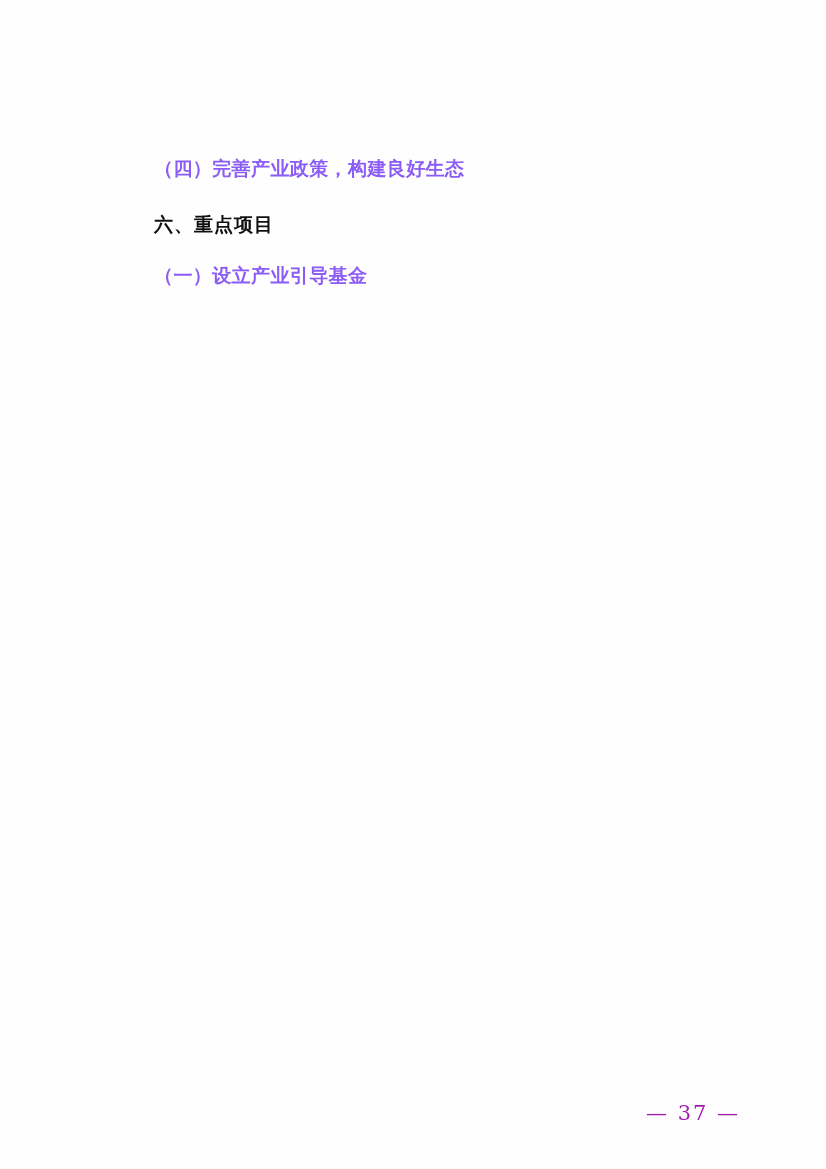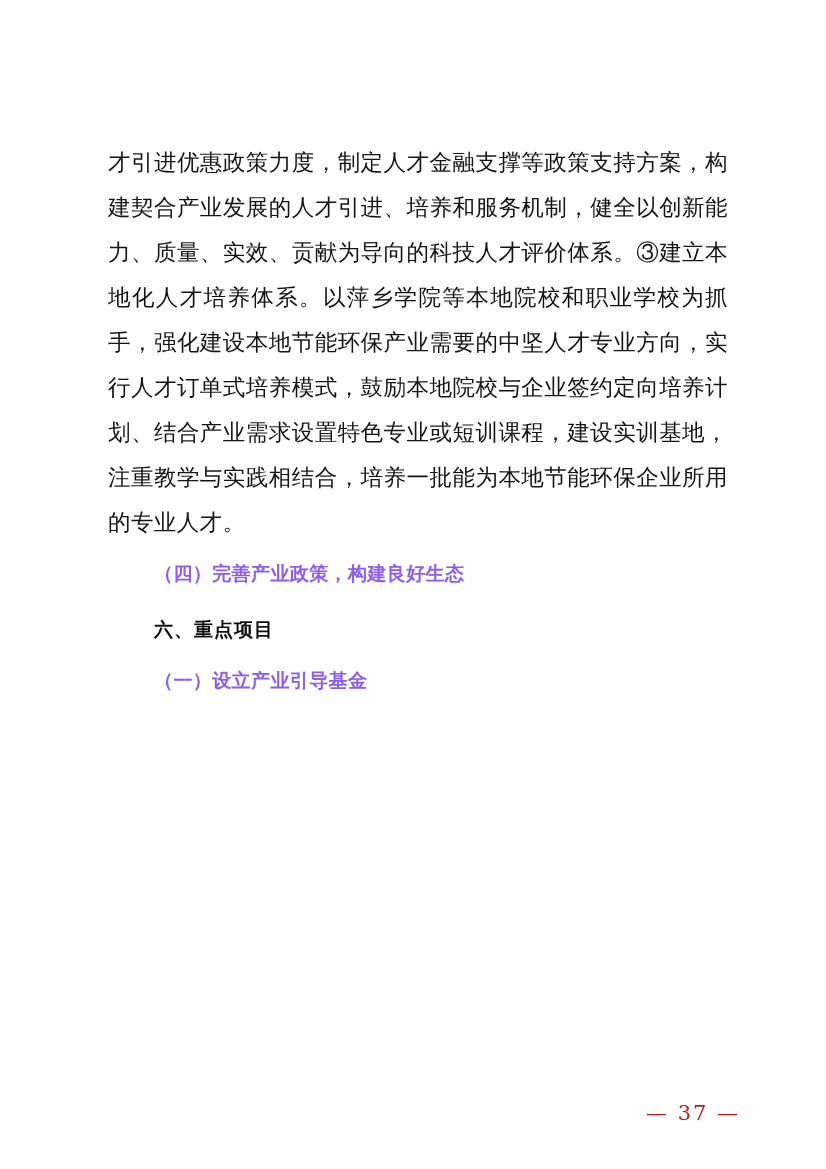--- a/index.html
+++ b/index.html
@@ -64,36 +64,35 @@
   }
   .gap-sm { height: 6px; }
   .gap-md { height: 10px; }
   .footer {
     position: absolute;
     left: 0;
     bottom: 44px;
     width: 826px;
     text-align: center;
     font-size: 21px;
-    color: #b91c1c;
+    color: #a21caf;
     font-family: "DejaVu Serif", "Liberation Serif", serif;
     letter-spacing: 2px;
   }
   .page-number-inner {
     display: inline-block;
     padding-left: 560px;
   }
 </style>
 </head>
 <body>
 
 <div class="page">
   <div class="content">
 
-    <p class="body-para">才引进优惠政策力度，制定人才金融支撑等政策支持方案，构建契合产业发展的人才引进、培养和服务机制，健全以创新能力、质量、实效、贡献为导向的科技人才评价体系。③建立本地化人才培养体系。以萍乡学院等本地院校和职业学校为抓手，强化建设本地节能环保产业需要的中坚人才专业方向，实行人才订单式培养模式，鼓励本地院校与企业签约定向培养计划、结合产业需求设置特色专业或短训课程，建设实训基地，注重教学与实践相结合，培养一批能为本地节能环保企业所用的专业人才。</p>
 
     <div class="gap-sm"></div>
 
     <p class="heading-sub">（四）完善产业政策，构建良好生态</p>
 
 
     <div class="gap-md"></div>
 
     <p class="heading-main">六、重点项目</p>
 

